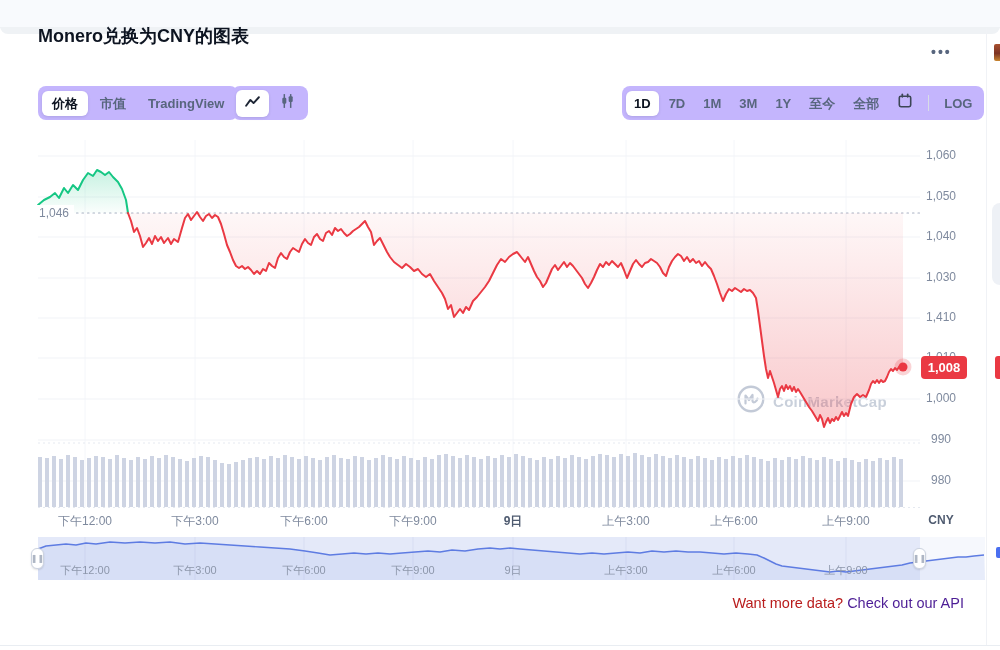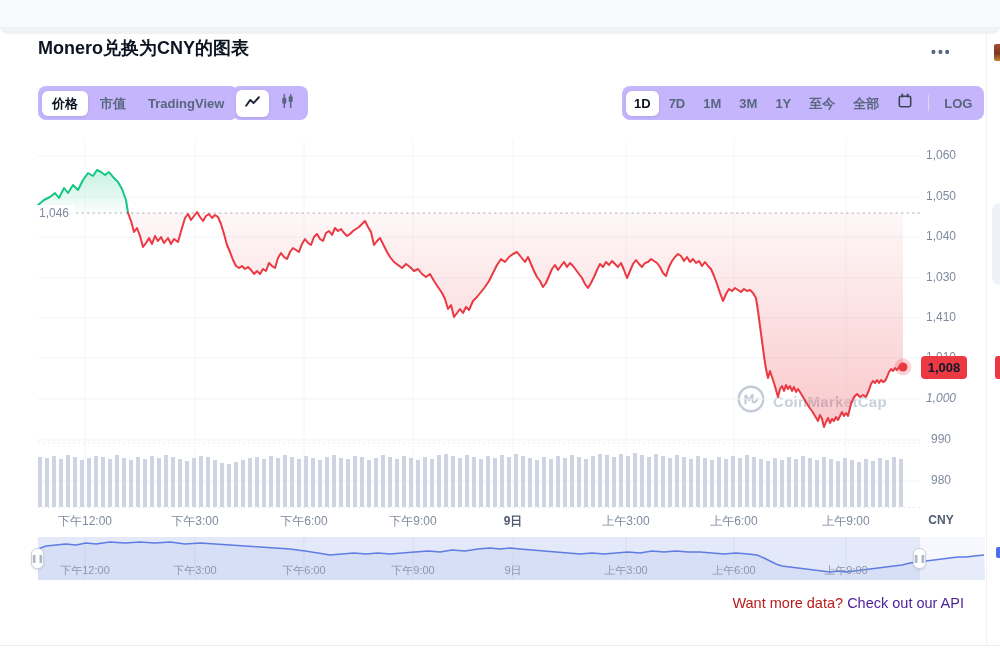--- a/index.html
+++ b/index.html
@@ -1,39 +1,39 @@
 <!DOCTYPE html>
 <html><head>
 <meta charset="utf-8">
 <style>
   * { box-sizing: border-box; margin: 0; padding: 0; }
   html,body { background:#fff; }
   .stage { position:relative; width:1000px; height:650px; background:#fff; overflow:hidden;
            font-family:"Liberation Sans","DejaVu Sans",sans-serif; }
   .abs { position:absolute; }
   .topstrip { left:0; top:0; width:1000px; height:28px; background:#f8fafd; border-bottom:1px solid #eff2f5; }
-  .title { left:38px; top:36px; font-size:18px; font-weight:700; color:#0d1421; }
+  .title { left:38px; top:24px; font-size:18px; font-weight:700; color:#0d1421; }
   .menu-dots { left:931px; top:44px; color:#58667e; font-size:14px; font-weight:700; letter-spacing:2px; cursor:pointer; }
   .group { position:absolute; top:86px; height:34px; background:#c4b5fd; border-radius:8px;
            display:flex; align-items:center; padding:0 4px; gap:2px; }
   .pill { padding:5px 10px; border-radius:6px; font-size:13px; font-weight:700; color:#58667e;
           cursor:pointer; white-space:nowrap; line-height:15px; }
   .pill.active { background:#fff; color:#0d1421; box-shadow:0 1px 3px rgba(20,30,60,.12); }
   .iconpill { padding:4px 8px; border-radius:6px; display:flex; align-items:center; cursor:pointer; }
   .iconpill.active { background:#fff; box-shadow:0 1px 3px rgba(20,30,60,.12); }
   .compare { left:513px; top:86px; height:34px; background:#eff2f5; border-radius:8px;
              display:flex; align-items:center; gap:7px; padding:0 12px; cursor:pointer; }
   .compare .cmp-label { color:#a6b0c3; font-size:13px; font-weight:700; max-width:74px; overflow:hidden; white-space:nowrap; }
   .vdiv { width:1px; height:16px; background:#d8dde6; margin:0 5px; }
   .ylab { position:absolute; width:50px; text-align:center; font-size:12px; color:#7f8a9e; }
   .xlab { position:absolute; width:90px; text-align:center; font-size:12px; color:#7f8a9e; top:513px; }
   .xlab.bold { color:#4f5b70; font-weight:700; }
   .navlab { position:absolute; width:90px; text-align:center; font-size:11px; color:#8d97ab; top:563px; }
   .openlab { left:34px; top:205px; background:#fff; padding:1px 5px; font-size:12px; color:#7f8a9e; z-index:2; }
-  .badge { left:921px; top:356px; width:46px; height:23px; background:#ea3943; color:#0f172a; z-index:4;
+  .badge { left:921px; top:356px; width:46px; height:23px; background:#ea3943; color:#ffffff; z-index:4;
            border-radius:4px; font-size:13px; font-weight:700; text-align:center; line-height:23px; }
   .watermark { left:736px; top:384px; display:flex; align-items:center; gap:7px; z-index:0; }
   .wm-text { font-size:15px; font-weight:700; color:#c9d0db; letter-spacing:.3px; }
   .footer { right:36px; top:595px; font-size:14.5px; z-index:2; }
   .footer .q { color:#b91c1c; }
   .footer a { color:#4c1d95; text-decoration:none; cursor:pointer; }
   .nav-handle { position:absolute; width:13px; height:21px; background:#fff; border:1px solid #ccd3e0;
                 border-radius:6px; box-shadow:0 1px 2px rgba(0,0,0,.12); z-index:3;
                 display:flex; align-items:center; justify-content:center; color:#aeb6c4; font-size:8px; cursor:ew-resize; }
   #chart-svg { position:absolute; left:0; top:0; z-index:1; }
@@ -296,21 +296,21 @@
       <path d="M38,549 L46,546 L56,545 L66,544 L76,545 L86,543 L96,544 L110,542 L125,543 L140,542 L155,543 L170,542 L185,544 L200,543 L215,544 L230,545 L245,546 L260,547 L275,548 L290,549 L305,551 L318,553 L330,555 L342,554 L354,553 L366,554 L378,553 L390,554 L402,553 L415,552 L428,551 L440,552 L452,550 L465,551 L478,549 L490,548 L500,549 L510,548 L520,549 L532,550 L544,551 L556,552 L568,553 L580,554 L592,553 L604,554 L616,553 L628,552 L640,553 L652,551 L664,552 L676,551 L688,552 L700,552 L712,553 L724,554 L736,553 L748,554 L757,555 L764,558 L770,561 L776,564 L782,566 L790,567 L798,568 L806,569 L814,570 L822,571 L830,572 L838,571 L846,572 L854,571 L862,570 L870,569 L878,568 L886,567 L894,566 L902,565 L910,563 L918,562 L926,561 L934,560 L942,559 L950,558 L958,557 L966,557 L974,556 L984,555" fill="none" stroke="#5e7ce2" stroke-width="1.4" stroke-linejoin="round"></path>
     </svg>
 
   <div id="labels">
       <div class="ylab" style="left: 916px; top: 148px;">1,060</div>
       <div class="ylab" style="left: 916px; top: 189px;">1,050</div>
       <div class="ylab" style="left: 916px; top: 229px;">1,040</div>
       <div class="ylab" style="left: 916px; top: 270px;">1,030</div>
       <div class="ylab" style="left: 916px; top: 310px;">1,410</div>
       <div class="ylab" style="left: 916px; top: 350px;">1,010</div>
-      <div class="ylab" style="left: 916px; top: 391px; font-style: italic;">1,000</div>
+      <div class="ylab" style="left: 916px; top: 391px;">1,000</div>
       <div class="ylab" style="left: 916px; top: 432px;">990</div>
       <div class="ylab" style="left: 916px; top: 473px;">980</div>
       <div class="xlab" style="left: 40px;">下午12:00</div>
       <div class="xlab" style="left: 150px;">下午3:00</div>
       <div class="xlab" style="left: 259px;">下午6:00</div>
       <div class="xlab" style="left: 368px;">下午9:00</div>
       <div class="xlab bold" style="left: 468px;">9日</div>
       <div class="xlab" style="left: 581px;">上午3:00</div>
       <div class="xlab" style="left: 689px;">上午6:00</div>
       <div class="xlab" style="left: 801px;">上午9:00</div>

